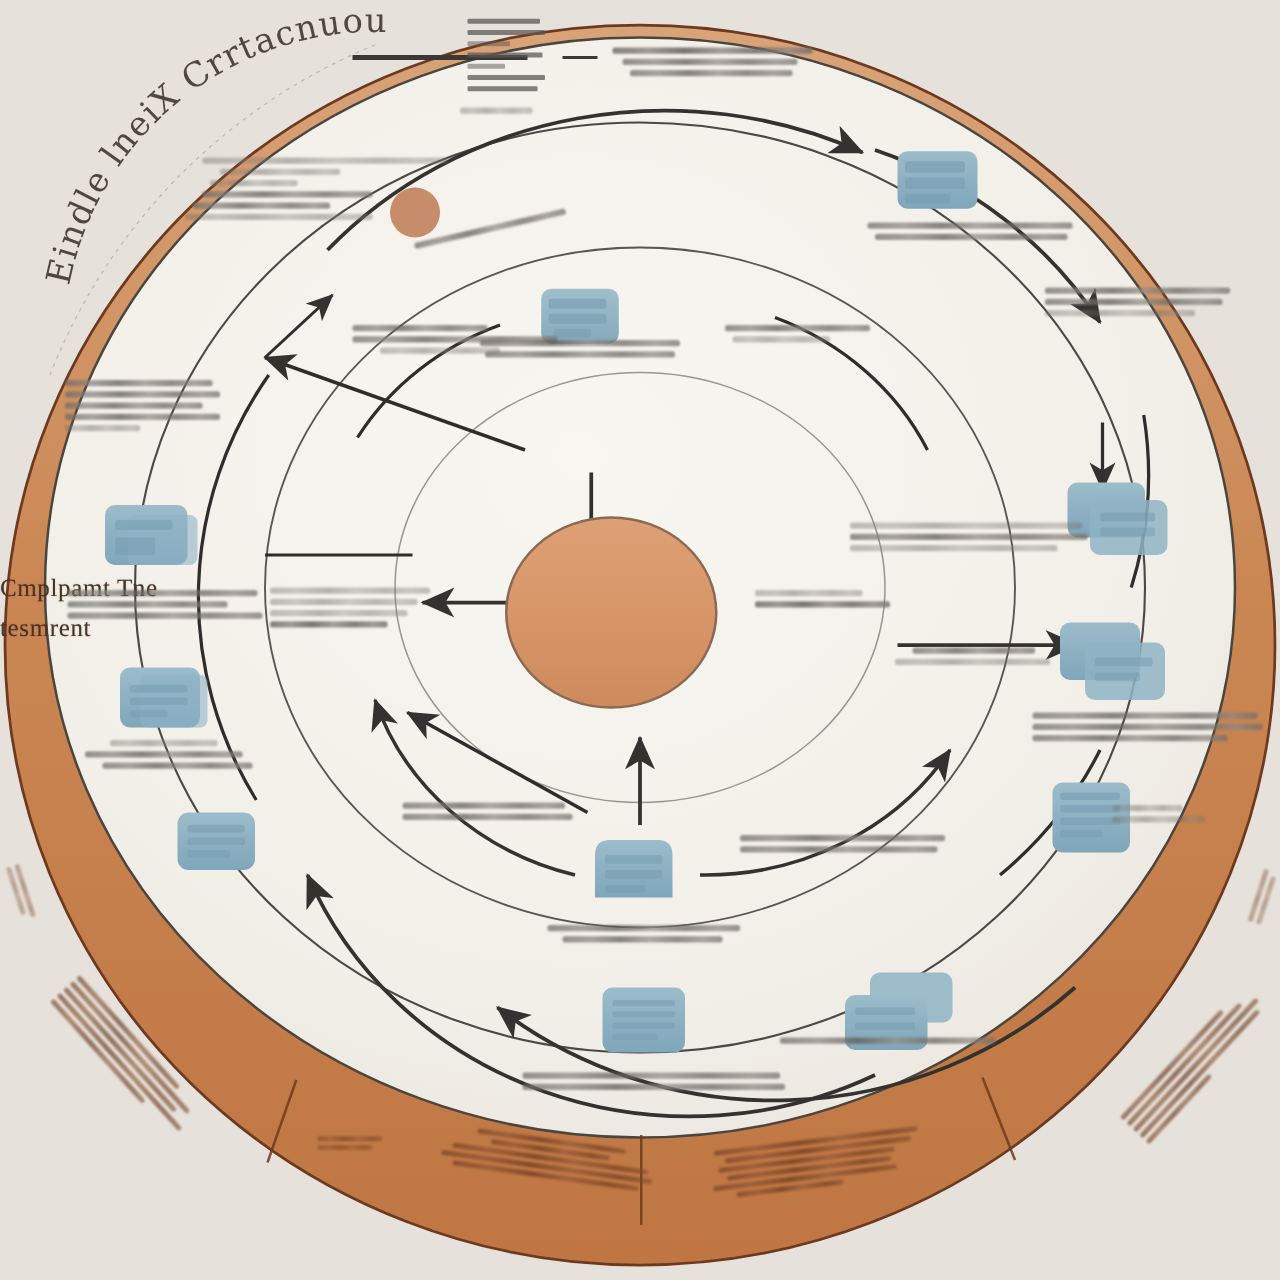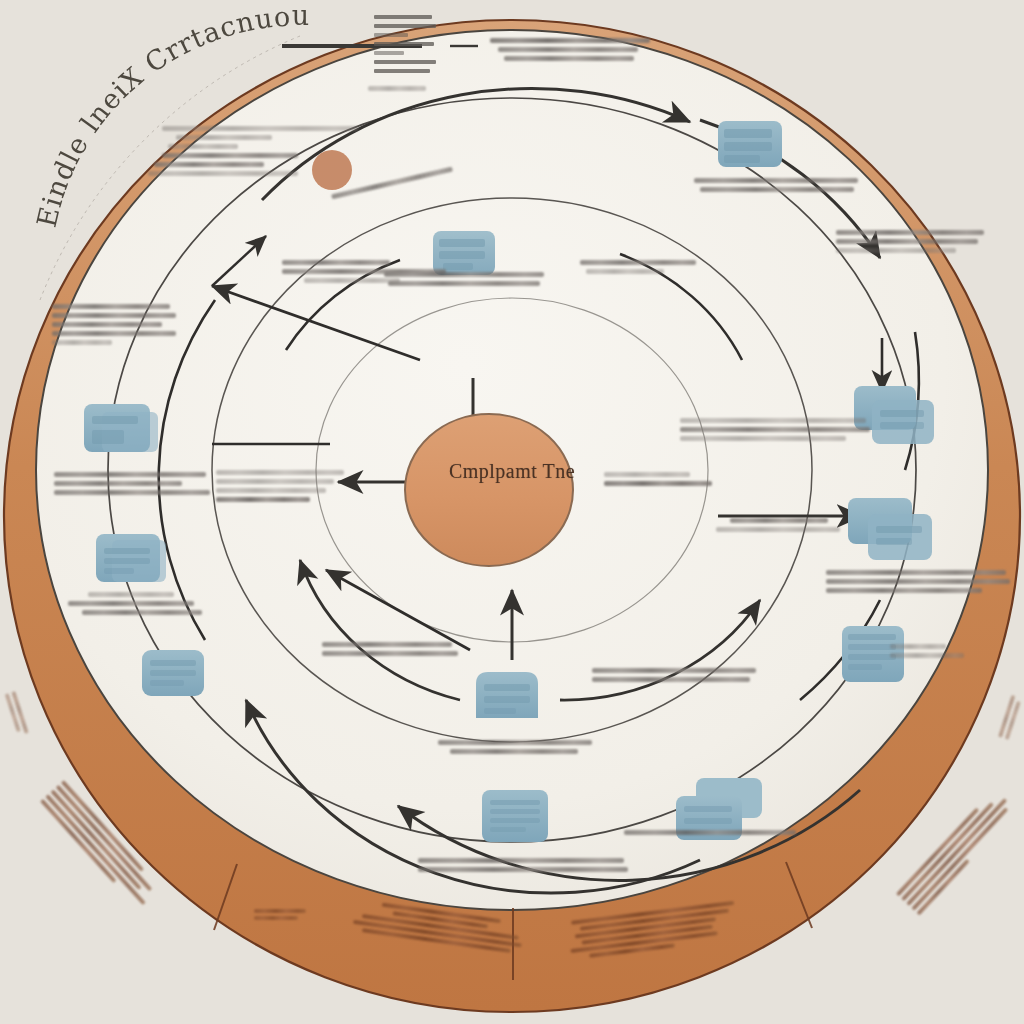--- a/index.html
+++ b/index.html
@@ -24,21 +24,21 @@
 
   .band-line{
     height:4px;border-radius:2px;margin:3px 0;
     background:linear-gradient(90deg,#6d3a20 0%,#8a5233 20%,#5e2f18 42%,#90573a 62%,#6a381f 84%,#83502f 100%);
     opacity:.62;filter:blur(.8px);
   }
 
   .icon{position:absolute;}
 
   .centerlabel{
-    position:absolute;left:0;right:0;text-align:center;
+    position:absolute;left:0;right:0;text-align:left;
     color:#4a3224;letter-spacing:.5px;
     text-shadow:0 0 1px rgba(60,40,25,.35);
     filter:blur(.25px);
   }
   .dot{position:absolute;border-radius:50%;}
   .legendbars{position:absolute;}
   .legendbars div{
     height:4px;border-radius:1px;margin:5px 0;
     background:#5c5854;opacity:.75;filter:blur(.5px);
   }
@@ -135,20 +135,21 @@
 
     <line x1="450" y1="46" x2="478" y2="46" stroke="#3a3835" stroke-width="2.4"></line>
     <line x1="282" y1="46" x2="422" y2="46" stroke="#3a3835" stroke-width="4"></line>
 
     <ellipse cx="489" cy="490" rx="84" ry="76" fill="url(#ctrgrad)" stroke="#8a6a52" stroke-width="2"></ellipse>
   </svg>
 
   <div class="dot" style="left:312px;top:150px;width:40px;height:40px;background:#c48460;opacity:.92;filter:blur(.4px);"></div>
 
   <div class="centerlabel" style="top:460px;font-size:20px;">Cmplpamt Tne</div>
+  <div class="centerlabel" style="top:492px;font-size:20px;">tesmrent</div>
 
   <svg width="420" height="260" style="position:absolute;left:18px;top:6px;">
     <defs>
         <path id="arcp" d="M 36 230 A 250 250 0 0 1 300 20"></path>
       </defs>
     <text font-family="DejaVu Serif, serif" font-size="27" fill="#3d382f" opacity=".9" letter-spacing="1">
       <textPath href="#arcp" startOffset="2%">Eindle lneiX Crrtacnuount</textPath>
     </text>
   </svg>
 

